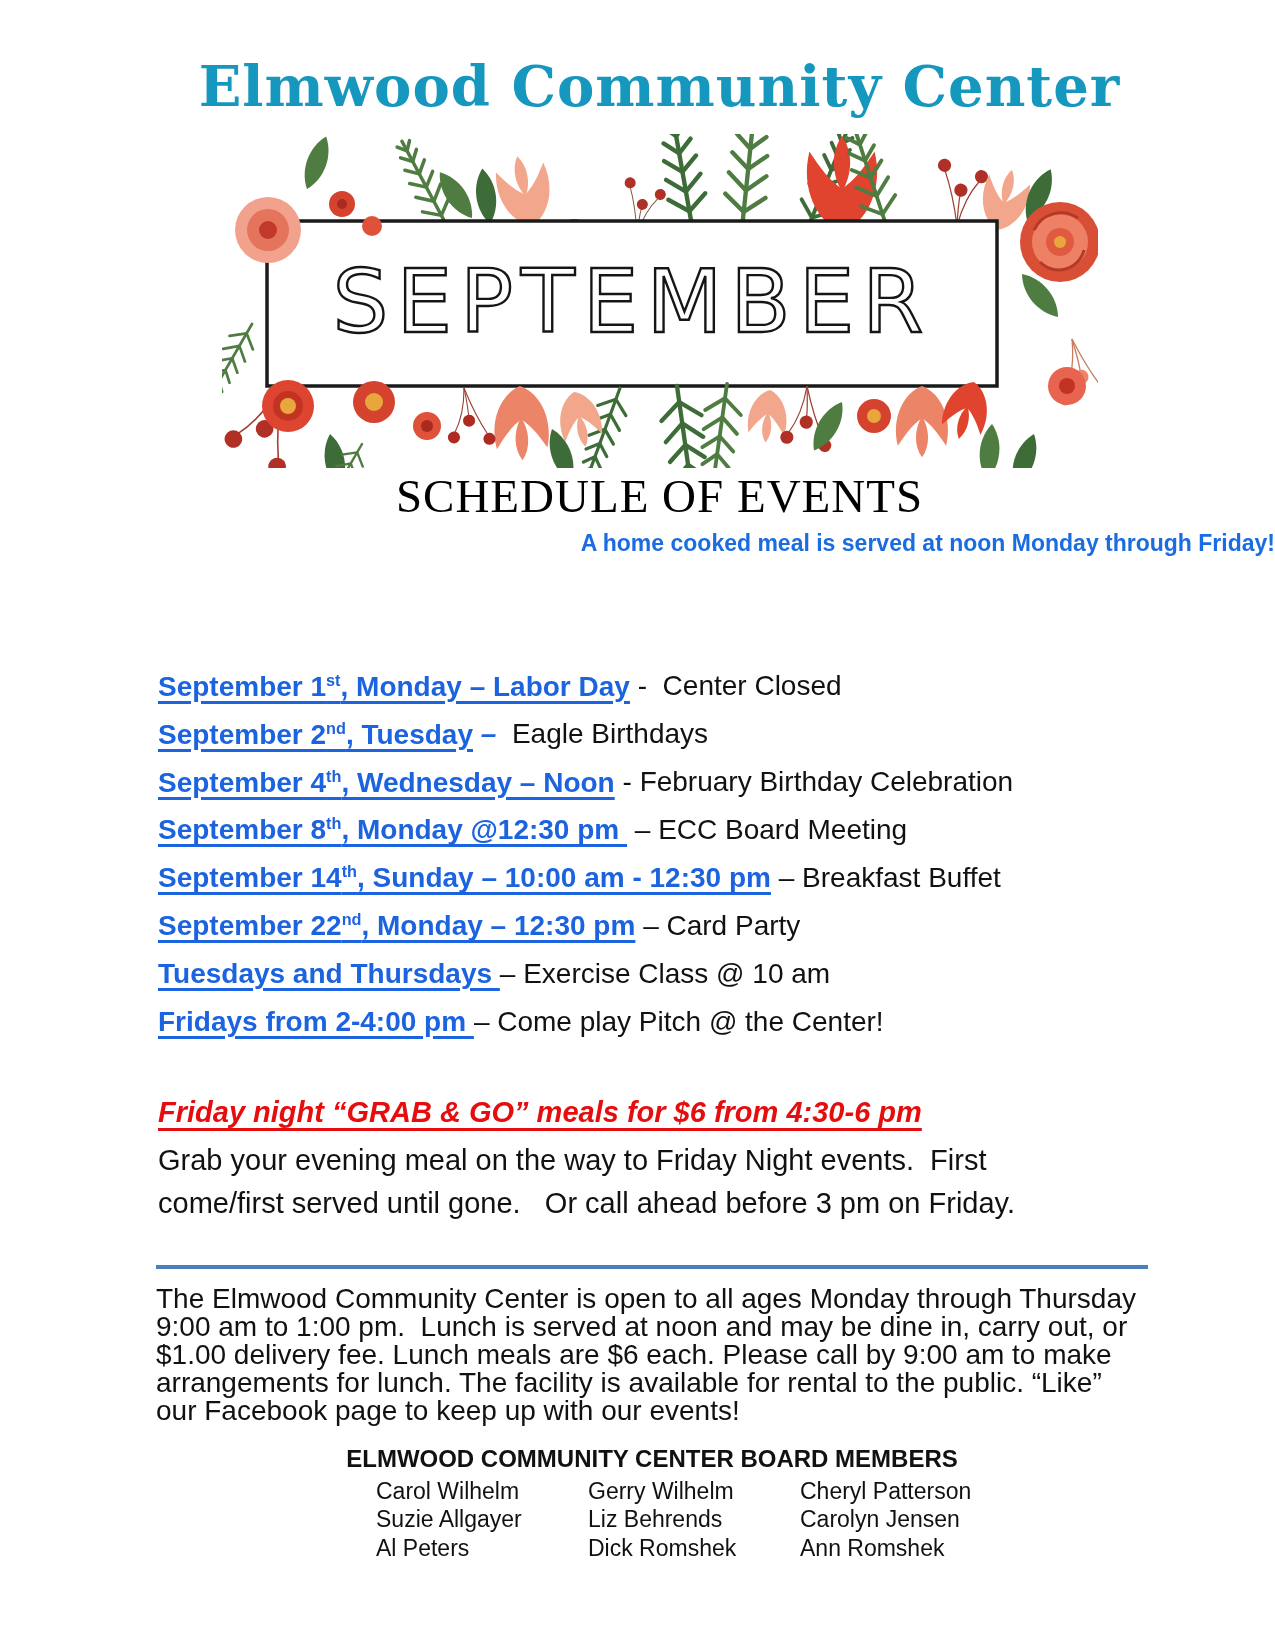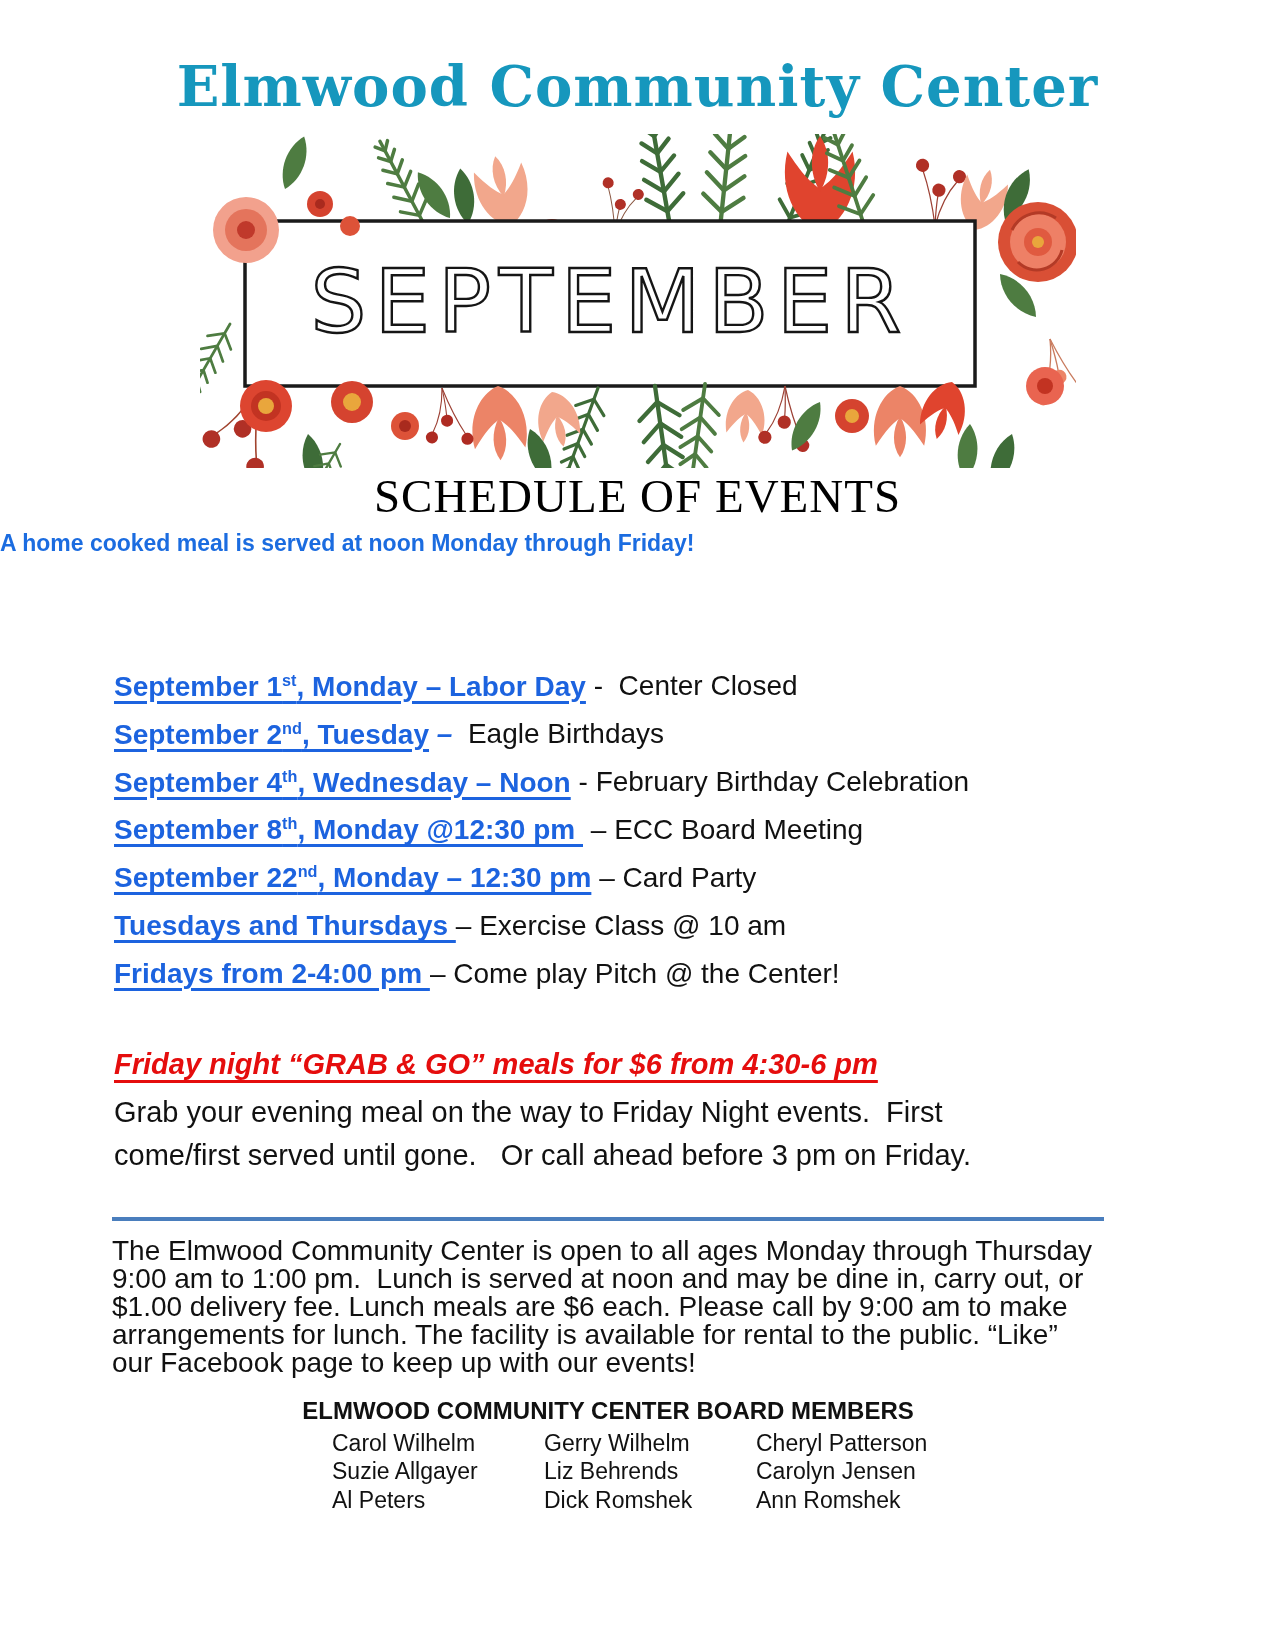--- a/index.html
+++ b/index.html
@@ -13,20 +13,21 @@
   *{margin:0;padding:0;box-sizing:border-box;}
   body{background:#ffffff;}
   .page{
     position:relative;
     width:1275px;height:1650px;
     margin:0 auto;
     background:#ffffff;
     overflow:hidden;
     font-family:"Liberation Sans",sans-serif;
     color:var(--ink);
+    padding-left:44px;
   }
   .title{
     padding-top:54px;
     text-align:center;
     font-family:"DejaVu Serif",serif;
     font-weight:bold;
     font-size:56px;
     line-height:1.15;
     letter-spacing:1px;
     color:var(--title-teal);
@@ -37,21 +38,21 @@
     text-align:center;
     font-family:"Liberation Serif",serif;
     font-weight:400;
     font-size:47px;
     line-height:57px;
     letter-spacing:1px;
     color:#000;
   }
   .subtitle{
     margin-top:2px;
-    text-align:left;
+    text-align:right;
     font-weight:bold;
     font-size:23px;
     line-height:32px;
     color:var(--subtitle-blue);
   }
   .events{margin:100px 0 0 114px;font-size:28px;line-height:40.6px;}
   .events p span, .events p sup{white-space:pre-wrap;}
   .event-date{
     color:var(--event-blue);
     font-weight:bold;
@@ -213,20 +214,21 @@
   </div>
 
   <h2 class="schedule-heading">SCHEDULE OF EVENTS</h2>
   <p class="subtitle">A home cooked meal is served at noon Monday through Friday!</p>
 
   <div class="events">
     <p><span class="event-date"><span>September 1</span><sup>st</sup><span>, Monday – Labor Day</span></span><span class="event-tail"></span><span class="event-sep"> -  </span><span class="event-desc">Center Closed</span></p>
     <p><span class="event-date"><span>September 2</span><sup>nd</sup><span>, Tuesday</span></span><span class="event-tail"> –</span><span class="event-sep">  </span><span class="event-desc">Eagle Birthdays</span></p>
     <p><span class="event-date"><span>September 4</span><sup>th</sup><span>, Wednesday – Noon</span></span><span class="event-tail"></span><span class="event-sep"> - </span><span class="event-desc">February Birthday Celebration</span></p>
     <p><span class="event-date"><span>September 8</span><sup>th</sup><span>, Monday @12:30 pm </span></span><span class="event-tail"></span><span class="event-sep"> – </span><span class="event-desc">ECC Board Meeting</span></p>
+    <p><span class="event-date"><span>September 14</span><sup>th</sup><span>, Sunday – 10:00 am - 12:30 pm</span></span><span class="event-tail"></span><span class="event-sep"> – </span><span class="event-desc">Breakfast Buffet</span></p>
     <p><span class="event-date"><span>September 22</span><sup>nd</sup><span>, Monday – 12:30 pm</span></span><span class="event-tail"></span><span class="event-sep"> – </span><span class="event-desc">Card Party</span></p>
     <p><span class="event-date"><span>Tuesdays and Thursdays </span><sup></sup><span></span></span><span class="event-tail"></span><span class="event-sep">– </span><span class="event-desc">Exercise Class @ 10 am</span></p>
     <p><span class="event-date"><span>Fridays from 2-4:00 pm </span><sup></sup><span></span></span><span class="event-tail"></span><span class="event-sep">– </span><span class="event-desc">Come play Pitch @ the Center!</span></p>
   </div>
 
   <p class="grab-heading">Friday night “GRAB &amp; GO” meals for $6 from 4:30-6 pm</p>
   <p class="grab-body">Grab your evening meal on the way to Friday Night events.  First come/first served until gone.   Or call ahead before 3 pm on Friday.</p>
 
   <hr class="divider">
 

